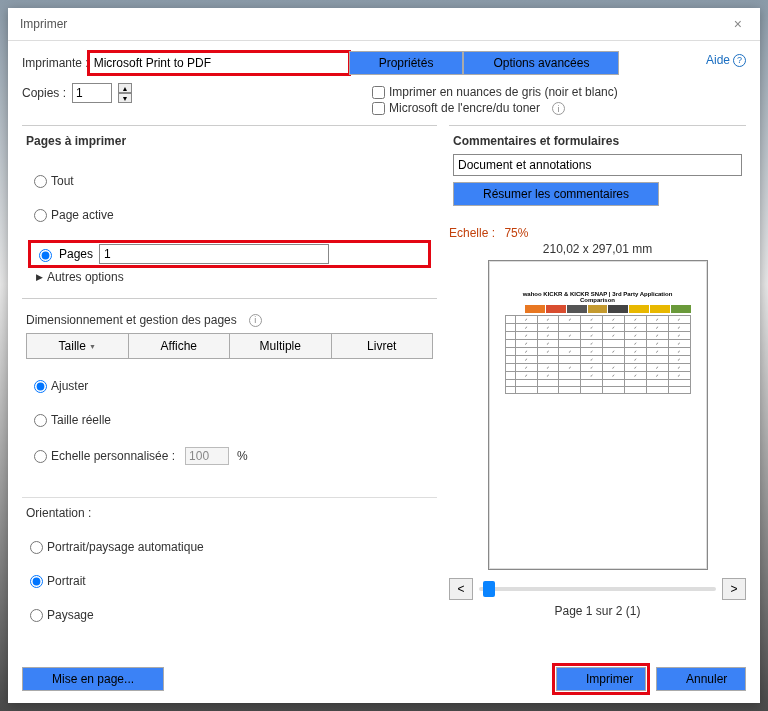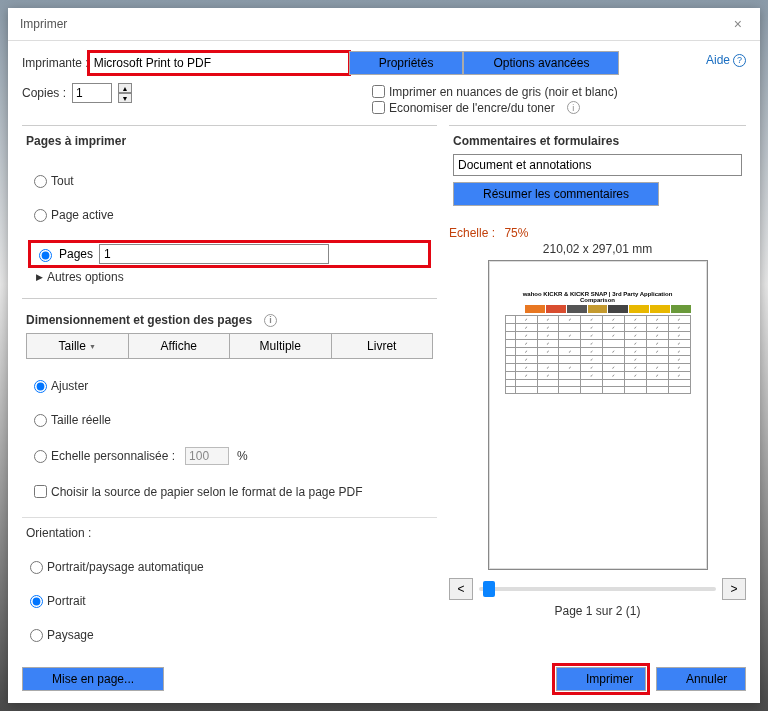--- a/index.html
+++ b/index.html
@@ -12,36 +12,36 @@
   .label { color:#333; }
   .sel-printer { width: 260px; height:22px; border:1px solid #888; padding:0 4px; background:#fff; }
   .red-box { outline: 3px solid #e30613; outline-offset:-1px; }
   .btn { background:#3b82f6; border:1px solid #aaa; height:24px; padding:0 29px; cursor:pointer; }
   .help-link { color:#1a6ec1; position:absolute; right:0; top:2px; display:flex; align-items:center; gap:3px; cursor:pointer;}
   .help-icon { display:inline-flex; width:13px; height:13px; border:1px solid #1a6ec1; border-radius:50%; align-items:center; justify-content:center; font-size:9px; color:#1a6ec1;}
   .copies-row { display:flex; align-items:center; gap:6px; margin-bottom:8px;}
   .spin { width:40px; height:20px; border:1px solid #888; padding:0 3px;}
   .spin-btns { display:flex; flex-direction:column; }
   .spin-btn { width:14px; height:10px; font-size:7px; line-height:1; border:1px solid #888; background:#eee; display:flex; align-items:center; justify-content:center; cursor:pointer;}
-  .check-row { display:flex; align-items:flex-start; gap:4px; margin:2px 0; color:#333; }
+  .check-row { display:flex; align-items:flex-end; gap:4px; margin:2px 0; color:#333; }
   .check-row input[type=checkbox]{ width:13px; height:13px; margin:0;}
   .info-icon { display:inline-flex; width:13px;height:13px; border:1px solid #999; border-radius:50%; align-items:center; justify-content:center; font-size:9px; color:#888; margin-left:8px;}
   .check-col { margin-left:350px; margin-top:-28px; margin-bottom:8px;}
   .main-cols { display:flex; gap:12px; flex:1; min-height:0;}
   .left-col { width:415px; }
   .right-col { flex:1; display:flex; flex-direction:column; min-height:0;}
   .fieldset { border:0; border-top:1px solid #ccc; padding:8px 4px 4px; margin-bottom:6px; }
   .fieldset-title { font-weight:bold; color:#333; margin:-16px 0 6px 0; background:#fff; display:inline-block; padding-right:6px;}
   .radio-row { display:flex; align-items:center; gap:4px; margin:20px 8px; color:#333; cursor:pointer;}
   .radio-row input[type=radio]{ margin:0; width:13px; height:13px;}
   .pages-input { width:230px; height:20px; border:1px solid #888; padding:0 4px; margin-left:6px; }
   .pages-wrap { display:flex; align-items:center; margin:4px 4px; padding:2px 4px; }
   .autres { display:flex; align-items:center; gap:4px; margin:4px 10px; color:#333; cursor:pointer;}
   .tri { font-size:9px; }
-  .size-title { font-weight:bold; color:#333; margin:6px 0 6px 0; display:flex; align-items:center; gap:4px;}
+  .size-title { font-weight:normal; color:#333; margin:6px 0 6px 0; display:flex; align-items:center; gap:4px;}
   .size-tabs { display:flex; gap:0; margin-bottom:20px;}
   .size-tab { flex:1; height:26px; border:1px solid #aaa; background:#f5f5f5; display:flex; align-items:center;justify-content:center; cursor:pointer; gap:3px;}
   .size-tab + .size-tab { border-left:0;}
   .scale-input { width:44px; height:18px; border:1px solid #bbb; background:#f5f5f5; padding:0 3px; margin-left:6px; color:#888;}
   .hr { border:0; border-top:1px solid #ddd; margin:8px 0;}
   .sel-comments { width:100%; height:22px; border:1px solid #888; padding:0 4px; background:#fff; }
   .echelle { margin:10px 0 2px 0; color:#c2410c;}
   .dims { text-align:center; color:#333; margin-bottom:4px;}
   .preview-wrap { flex:1; display:flex; flex-direction:column; align-items:center; min-height:0;}
   .preview-page { width:220px; height:310px; border:1px solid #888; background:#fff; box-shadow:0 0 0 1px #ddd inset; position:relative; padding:30px 16px 16px;}
@@ -94,21 +94,21 @@
       </div>
     </div>
 
     <div class="check-col">
       <label class="check-row">
         <input type="checkbox" style="">
         <span>Imprimer en nuances de gris (noir et blanc)</span>
       </label>
       <label class="check-row">
         <input type="checkbox" style="">
-        <span>Economiser de l'encre/du toner</span>
+        <span>Microsoft de l'encre/du toner</span>
         <span class="info-icon">i</span>
       </label>
     </div>
 
     <div class="main-cols">
 
       <div class="left-col">
 
         <div class="fieldset">
           <div class="fieldset-title">Pages à imprimer</div>
@@ -151,24 +151,20 @@
           </label>
           <label class="radio-row">
             <input type="radio" name="sz" style="">
             <span>Taille réelle</span>
           </label>
           <label class="radio-row">
             <input type="radio" name="sz" style="">
             <span>Echelle personnalisée :</span>
             <input class="scale-input" disabled="" value="100" style="">
             <span style="margin-left:4px">%</span>
-          </label>
-          <label class="check-row" style="margin:6px 8px">
-            <input type="checkbox" style="">
-            <span>Choisir la source de papier selon le format de la page PDF</span>
           </label>
         </div>
 
         <hr class="hr">
 
         <div>
           <div style="margin:2px 4px; color:#333">Orientation :</div>
           <label class="radio-row">
             <input type="radio" name="or" style="">
             <span>Portrait/paysage automatique</span>

